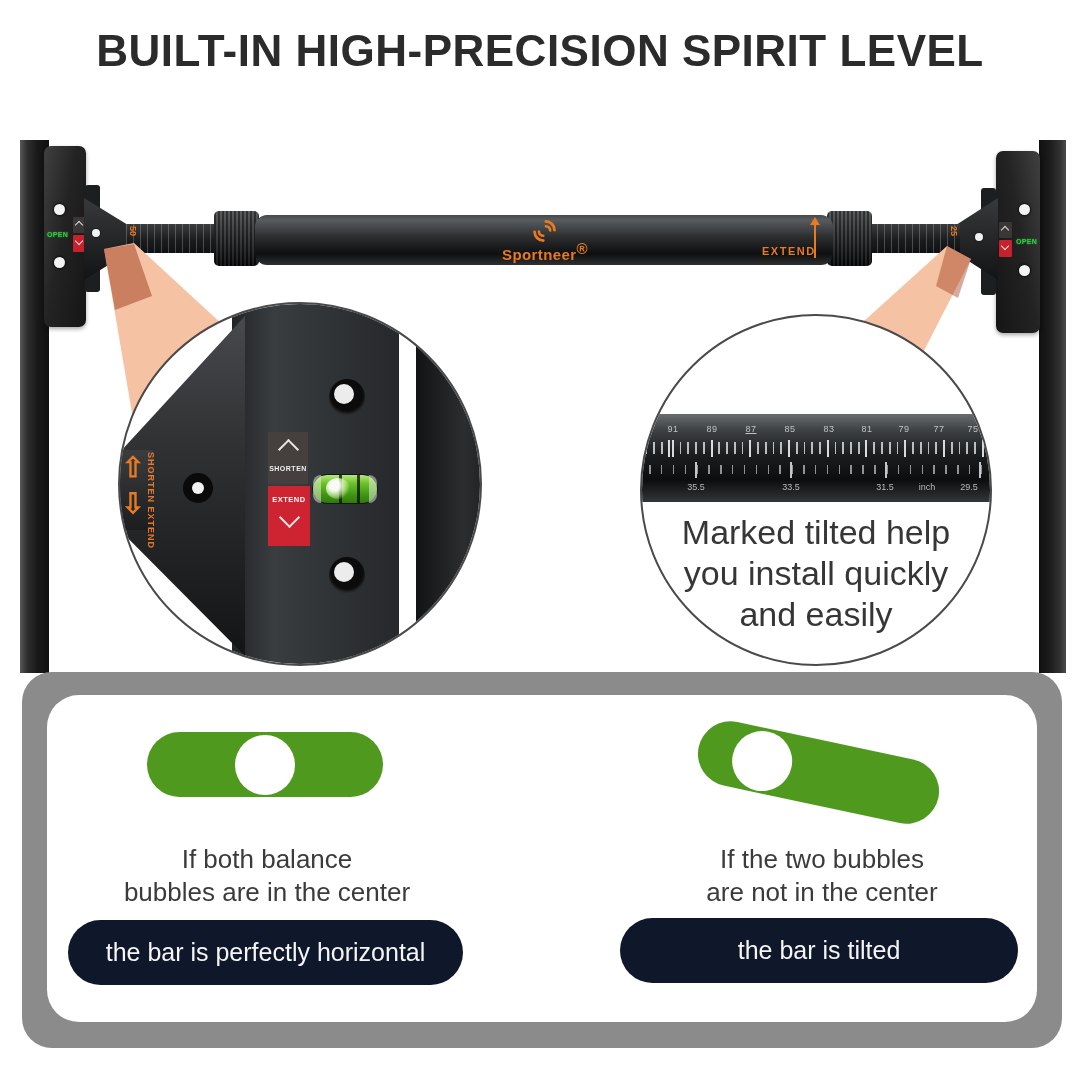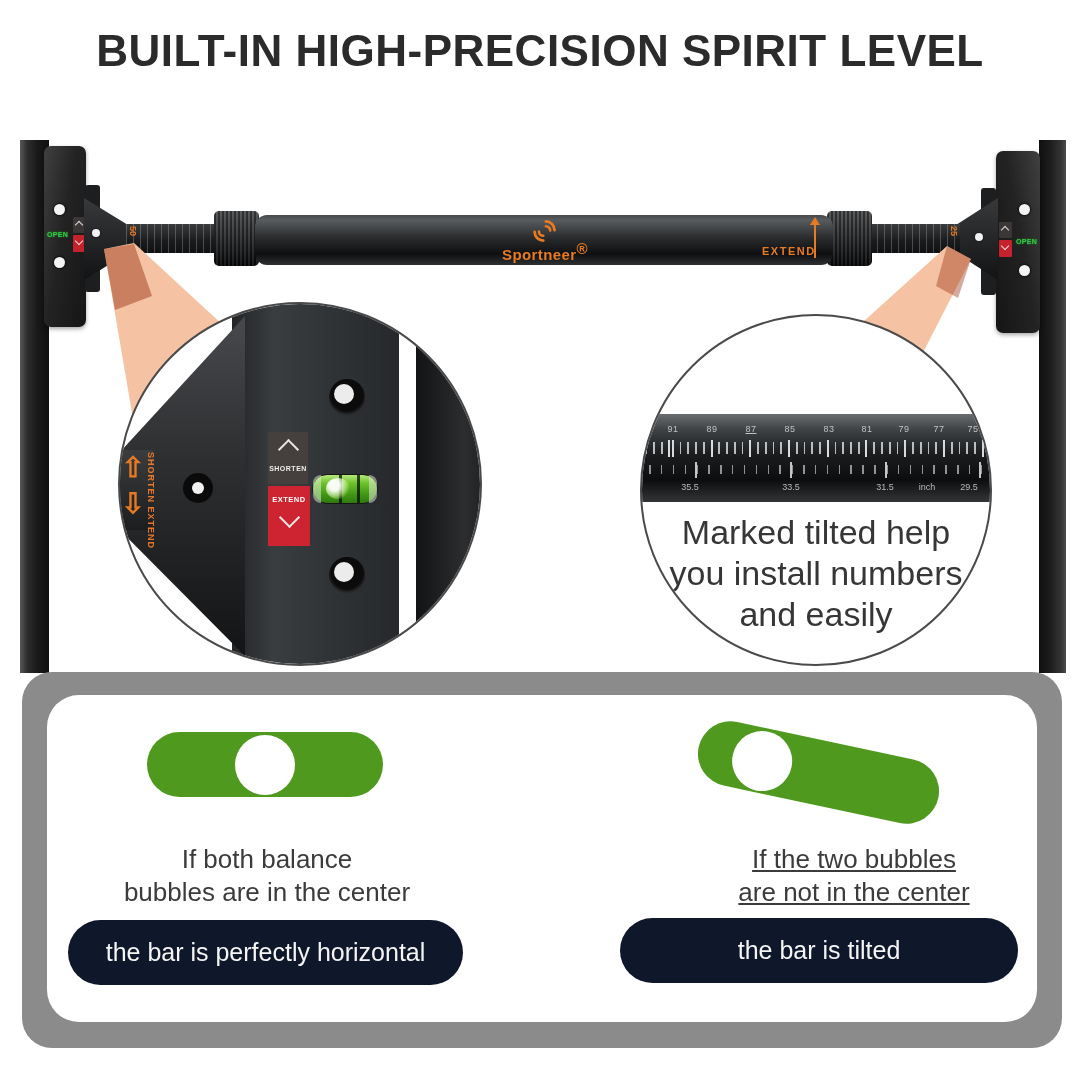--- a/index.html
+++ b/index.html
@@ -157,21 +157,21 @@
   .panel-inner{left:25px;top:23px;width:990px;height:327px;border-radius:32px;background:#fff;}
   .toggle{border-radius:33px;background:#4f9a1e;}
   .toggle-level{left:100px;top:37px;width:236px;height:65px;}
   .toggle-tilted{left:649px;top:45px;width:245px;height:65px;transform:rotate(12deg);}
   .knob{position:absolute;width:60px;height:60px;border-radius:50%;background:#fff;}
   .toggle-level .knob{left:88px;top:2.5px;}
   .toggle-tilted .knob{left:35px;top:2.5px;}
   .cond{position:absolute;width:440px;text-align:center;font-size:26px;line-height:33px;
     color:#3b3b3b;}
   .cond-left{left:0;top:148px;}
-  .cond-right{left:587px;top:148px;text-decoration:underline;}
+  .cond-right{left:555px;top:148px;}
   .pill{position:absolute;height:65px;border-radius:33px;background:#0f172a;
     text-align:center;line-height:65px;font-size:25px;color:#f5f5f5;}
   .pill-left{left:21px;top:225px;width:395px;}
   .pill-right{left:573px;top:223px;width:398px;}
 </style>
 </head>
 <body>
 
 <div id="stage">
 
@@ -284,28 +284,28 @@
     <span class="rc-num" style="left:148px;">85</span>
     <span class="rc-num" style="left:187px;">83</span>
     <span class="rc-num" style="left:225px;">81</span>
     <span class="rc-num" style="left:262px;">79</span>
     <span class="rc-num" style="left:297px;">77</span>
     <span class="rc-num" style="left:331px;">75</span>
     <div class="abs rc-ticks-major"></div>
     <div class="abs rc-ticks-fine"></div>
     <div class="abs rc-ticks-inM"></div>
     <div class="abs rc-ticks-inf"></div>
-    <span class="rc-inch" style="left:48px;">35.5</span>
+    <span class="rc-inch" style="left:54px;">35.5</span>
     <span class="rc-inch" style="left:149px;">33.5</span>
     <span class="rc-inch" style="left:243px;">31.5</span>
     <span class="rc-inch" style="left:285px;">inch</span>
     <span class="rc-inch" style="left:327px;">29.5</span>
     <div class="abs rc-caption">
       <div>Marked tilted help</div>
-      <div>you install numbers</div>
+      <div>you install quickly</div>
       <div>and easily</div>
     </div>
   </div>
 
   <div class="abs panel">
     <div class="abs panel-inner">
 
       <div class="abs toggle toggle-level">
         <span class="knob"></span>
       </div>

